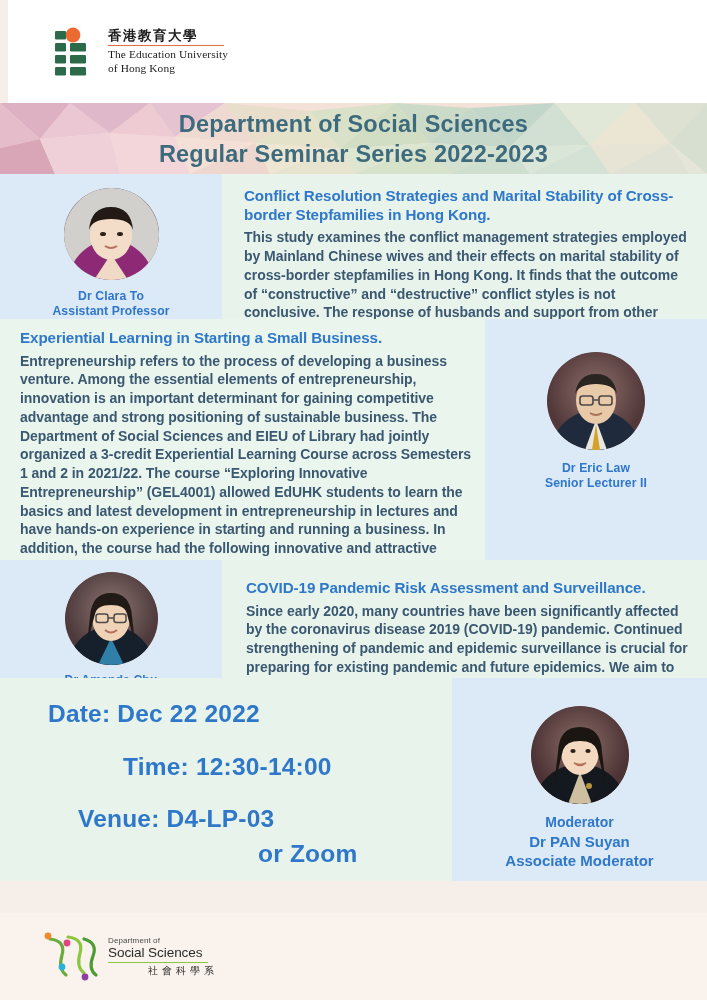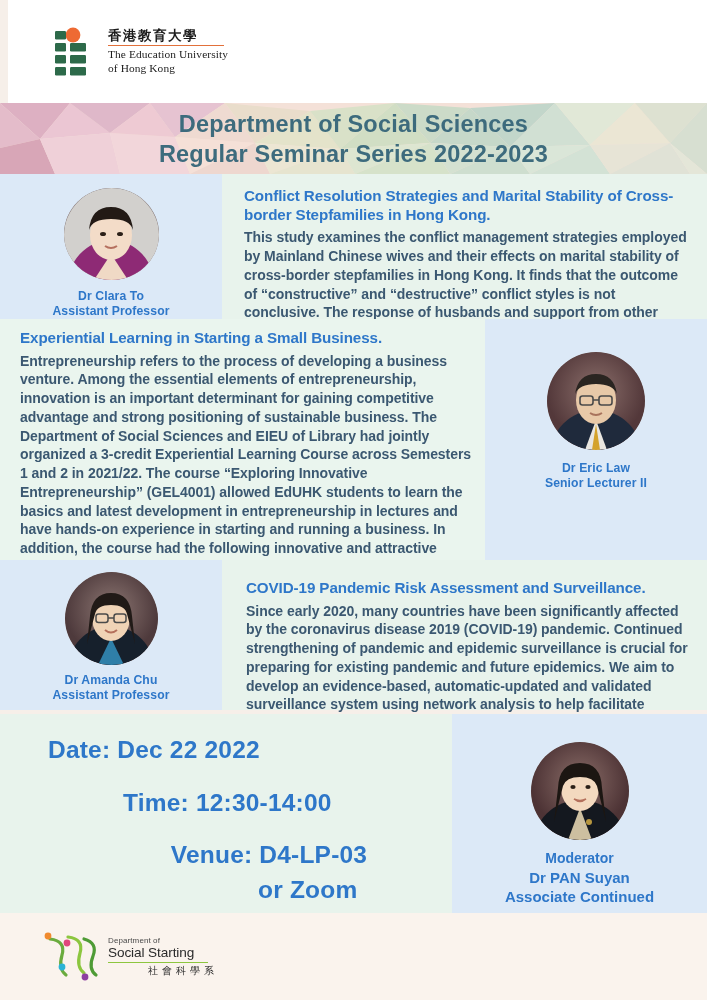--- a/index.html
+++ b/index.html
@@ -89,37 +89,37 @@
   #row2 .pname { margin-top: 11px; }
 
   
   #row3 { top: 560px; height: 150px; }
   #row3 .pane-left  { width: 222px; height: 150px; padding-top: 12px; }
   #row3 .pane-right { width: 485px; height: 150px; padding: 19px 14px 0 24px; }
   #row3 .portrait { width: 93px; height: 93px; }
   #row3 .pname { margin-top: 8px; }
 
   
-  #row4 { top: 714px; height: 203px; }
+  #row4 { top: 678px; height: 203px; }
   #row4 .pane-dates {
     width: 452px; height: 203px; background: #e8f3ec;
     padding: 24px 26px 0 0;
   }
   #row4 .pane-mod {
     width: 255px; height: 203px; background: #dce9f7;
     display: flex; flex-direction: column; align-items: center; padding-top: 28px;
   }
   #row4 .portrait { width: 98px; height: 98px; }
   .dline {
     color: #2e77c9; font-weight: 700; font-size: 24.5px;
     line-height: 1.0; letter-spacing: .2px; white-space: nowrap;
   }
   .dl-date  { text-align: left; padding-left: 48px; }
   .dl-time  { text-align: left; padding-left: 123px; margin-top: 28px; }
-  .dl-venue { text-align: center; padding-left: 112px; margin-top: 28px; }
+  .dl-venue { text-align: left; padding-left: 78px; margin-top: 28px; }
   .dl-venue2{ text-align: left; padding-left: 258px; margin-top: 10px; }
   .mod-label {
     color: #2e77c9; font-weight: 700; font-size: 14px; margin-top: 10px;
   }
   .mod-name {
     color: #2e77c9; font-weight: 700; font-size: 15px;
     line-height: 1.25; text-align: center; margin-top: 3px;
   }
 
   
@@ -353,41 +353,41 @@
             <path d="M27 46 q1-25 22-25 q21 0 22 25 l4 34 -9 -36 q-3-9 -17-9 q-14 0-17 9 l-9 36z" fill="#1c1612"></path>
             <ellipse cx="42" cy="45" rx="2.6" ry="1.9" fill="#2b2018"></ellipse>
             <ellipse cx="57" cy="45" rx="2.6" ry="1.9" fill="#2b2018"></ellipse>
             <path d="M43 57 q6 5 12 0 q-6 3 -12 0z" fill="#ffffff" stroke="#b4705c" stroke-width="1.4"></path>
           </g>
         </svg>
       </div>
       <div class="mod-label">Moderator</div>
       <div class="mod-name">
         <span>Dr PAN Suyan</span><br>
-        <span>Associate Continued</span>
+        <span>Associate Moderator</span>
       </div>
     </div>
   </div>
 
   <div class="footer">
     <div class="dss-logo">
       <div class="dss-mark">
         <svg width="62" height="55" viewBox="0 0 62 55">
           <path d="M10 10 q16 2 12 16 q-4 14 4 20" stroke="#6aab3d" stroke-width="3.2" fill="none" stroke-linecap="round"></path>
           <path d="M28 8 q16 2 12 16 q-4 14 4 20" stroke="#8cc63f" stroke-width="3.2" fill="none" stroke-linecap="round"></path>
           <path d="M44 10 q14 4 9 17 q-5 13 3 19" stroke="#4e9b35" stroke-width="3.2" fill="none" stroke-linecap="round"></path>
           <circle cx="8" cy="7" r="3.4" fill="#f08a2e"></circle>
           <circle cx="27" cy="14" r="3.4" fill="#e0457b"></circle>
           <circle cx="22" cy="38" r="3.4" fill="#2bb3d6"></circle>
           <circle cx="45" cy="48" r="3.4" fill="#8d3fa0"></circle>
         </svg>
       </div>
       <div class="dss-txt">
         <div class="dss-dept">Department of</div>
-        <div class="dss-name">Social Starting</div>
+        <div class="dss-name">Social Sciences</div>
         <div class="dss-rule"></div>
         <div class="dss-cn">社會科學系</div>
       </div>
     </div>
 
   </div>
 
 </div>
 
 </body></html>

